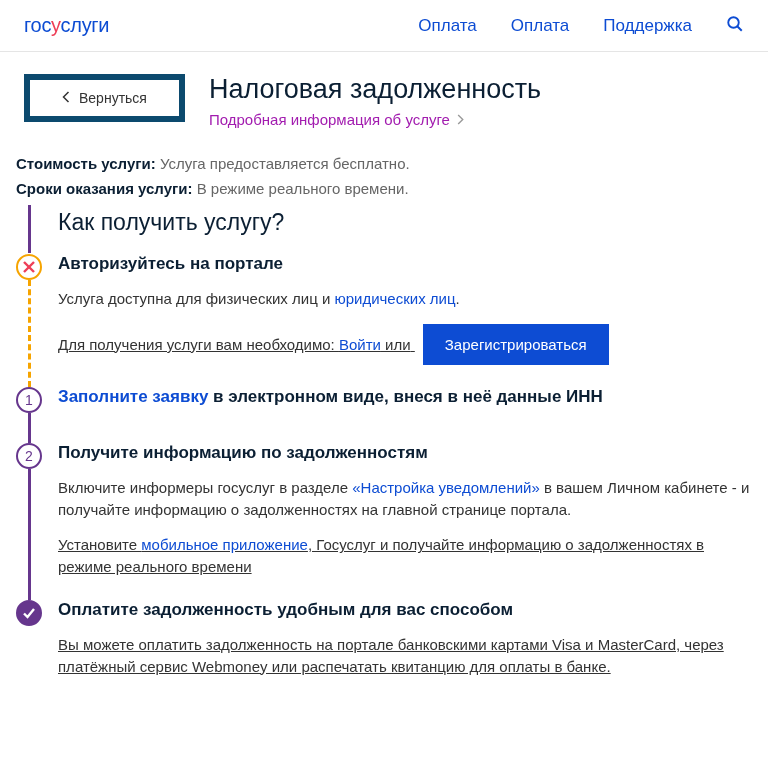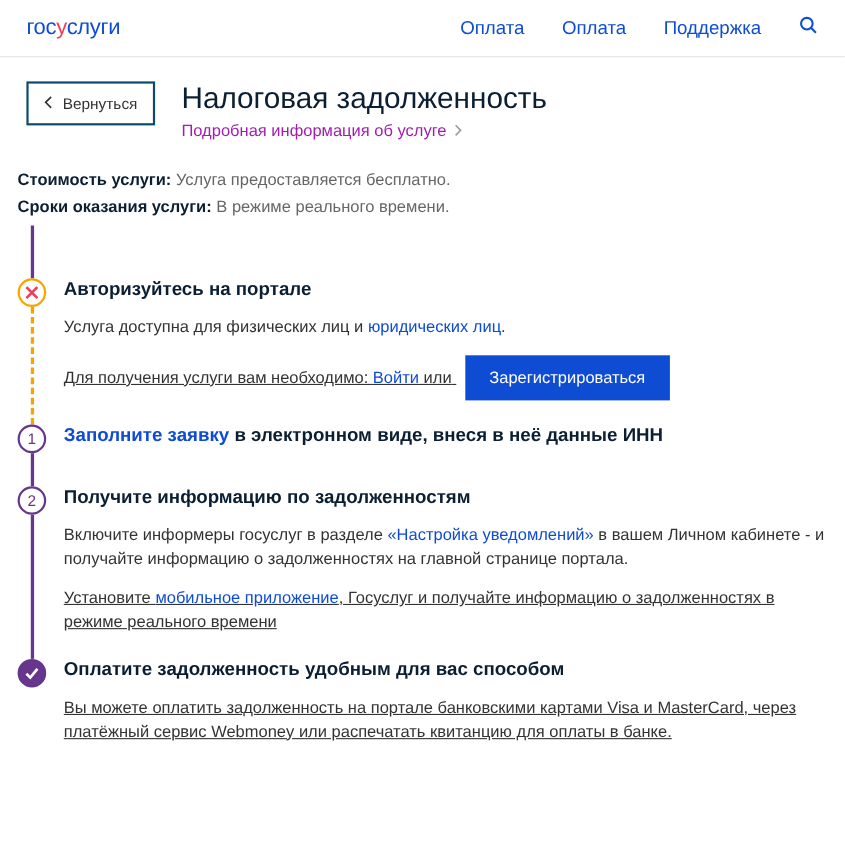--- a/index.html
+++ b/index.html
@@ -10,21 +10,21 @@
     .logo { font-weight: normal; font-size: 20px; letter-spacing: -0.3px; }
     .logo .l1 { color: #0d4cd3; }
     .logo .l2 { color: #ee3f58; }
     .logo .l3 { color: #0d4cd3; }
     .nav { margin-left: auto; display: flex; gap: 34px; align-items: center; }
     .nav a { color: #0d4cd3; text-decoration: none; font-size: 17px; cursor: pointer; }
     .search-icon svg { width: 18px; height: 18px; }
 
     
     .title-row { display: flex; padding: 22px 24px 8px; gap: 24px; align-items: flex-start; }
-    .back-btn { border: 2px solid #0c4a6e; background: #fff; padding: 10px 14px; font-size: 14px; color: #333; display: inline-flex; align-items: center; gap: 8px; cursor: pointer; }
+    .back-btn { border: 6px solid #0c4a6e; background: #fff; padding: 10px 32px; font-size: 14px; color: #333; display: inline-flex; align-items: center; gap: 8px; cursor: pointer; }
     .back-btn .chev { display: inline-block; }
     .title-block h1 { font-size: 27px; font-weight: 400; color: #0b1f33; margin-bottom: 6px; }
     .subinfo { color: #a21caf; font-size: 15px; display: inline-flex; align-items: center; gap: 6px; cursor: pointer; }
 
     
     .facts { padding: 10px 16px 0; font-size: 15px; }
     .fact { margin: 8px 0; }
     .fact b { color: #0b1f33; font-weight: bold; }
     .fact span { color: #666; }
 
@@ -110,20 +110,21 @@
     <span>В режиме реального времени.</span>
   </div>
 </div>
 
 <div class="steps-wrap">
 
   <div style="display:flex;">
     <div class="lead-connector">
         <div class="line"></div>
       </div>
+    <h2 class="steps-title" style="margin-left:16px;">Как получить услугу?</h2>
   </div>
 
   <div class="step">
     <div class="gutter">
       <div class="bullet bullet-x">
         <svg viewBox="0 0 12 12" stroke="#ee3f58" stroke-width="2.4">
             <line x1="1" y1="1" x2="11" y2="11"></line>
             <line x1="11" y1="1" x2="1" y2="11"></line>
           </svg>
       </div>

